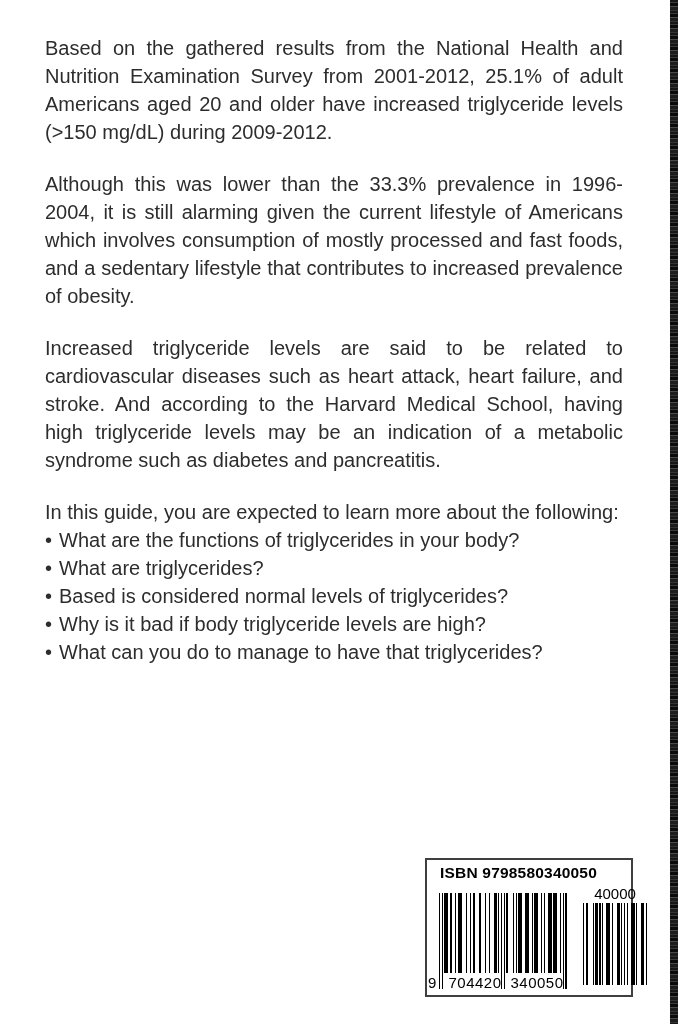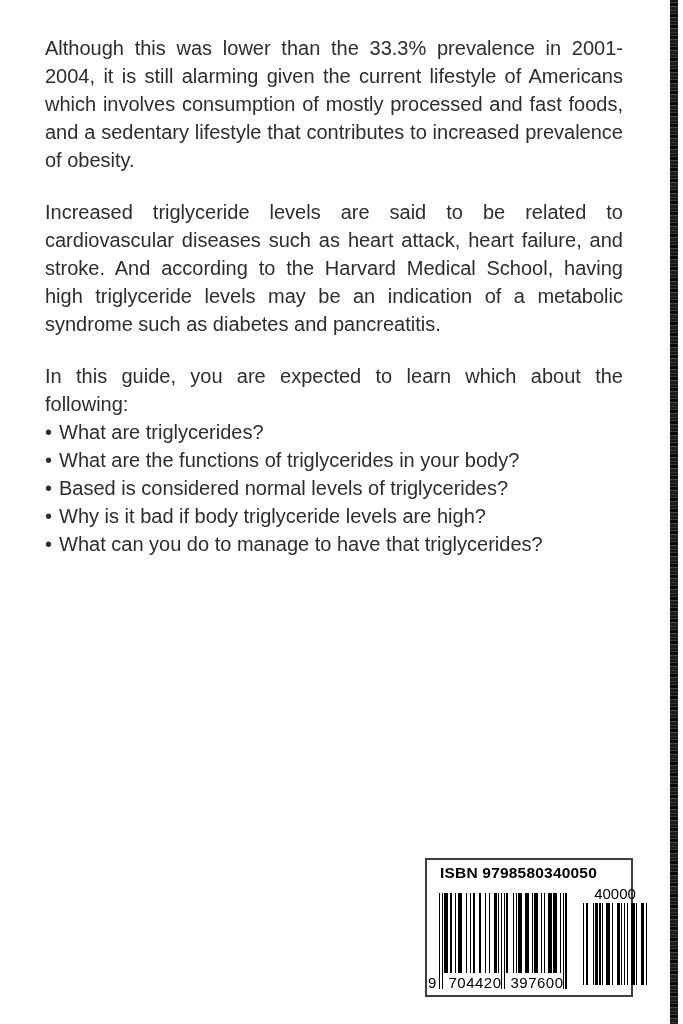--- a/index.html
+++ b/index.html
@@ -98,31 +98,32 @@
         #1d1d1d 7px, #1d1d1d 10px,
         #333333 10px, #333333 11px);
   }
 </style>
 </head>
 <body>
 
 <div class="page">
 
   <div class="content">
-    <p>Although this was lower than the 33.3% prevalence in 2001-2004, it is still alarming given the current lifestyle of Americans which involves consumption of mostly processed and fast foods, and a sedentary lifestyle that contributes to increased prevalence of obesity.</p>
+    <p>Based on the gathered results from the National Health and Nutrition Examination Survey from 2001-2012, 25.1% of adult Americans aged 20 and older have increased triglyceride levels (&gt;150 mg/dL) during 2009-2012.</p>
+    <p>Although this was lower than the 33.3% prevalence in 1996-2004, it is still alarming given the current lifestyle of Americans which involves consumption of mostly processed and fast foods, and a sedentary lifestyle that contributes to increased prevalence of obesity.</p>
     <p>Increased triglyceride levels are said to be related to cardiovascular diseases such as heart attack, heart failure, and stroke.  And according to the Harvard Medical School, having high triglyceride levels may be an indication of a metabolic syndrome such as diabetes and pancreatitis.</p>
 
     <div class="guide">
-      <p class="guide-intro">In this guide, you are expected to learn which about the following:</p>
+      <p class="guide-intro">In this guide, you are expected to learn more about the following:</p>
       <div class="bullet-list">
         <div class="bullet-item">
+          <span class="bullet">•</span><span>What are the functions of triglycerides in your body?</span>
+        </div>
+        <div class="bullet-item">
           <span class="bullet">•</span><span>What are triglycerides?</span>
-        </div>
-        <div class="bullet-item">
-          <span class="bullet">•</span><span>What are the functions of triglycerides in your body?</span>
         </div>
         <div class="bullet-item">
           <span class="bullet">•</span><span>Based is considered normal levels of triglycerides?</span>
         </div>
         <div class="bullet-item">
           <span class="bullet">•</span><span>Why is it bad if body triglyceride levels are high?</span>
         </div>
         <div class="bullet-item">
           <span class="bullet">•</span><span>What can you do to manage to have that triglycerides?</span>
         </div>
@@ -227,21 +228,21 @@
             <div style="width: 1.35789px; flex: 0 0 1.35789px; height: 80px; background: transparent;"></div>
             <div style="width: 1.35789px; flex: 0 0 1.35789px; height: 80px; background: rgb(0, 0, 0);"></div>
             <div style="width: 1.35789px; flex: 0 0 1.35789px; height: 80px; background: transparent;"></div>
             <div style="width: 1.35789px; flex: 0 0 1.35789px; height: 96px; background: rgb(0, 0, 0);"></div>
             <div style="width: 1.35789px; flex: 0 0 1.35789px; height: 80px; background: transparent;"></div>
             <div style="width: 1.35789px; flex: 0 0 1.35789px; height: 96px; background: rgb(0, 0, 0);"></div>
           </div>
         <div class="digits-row">
           <span class="lead-digit">9</span>
           <span class="group1">704420</span>
-          <span class="group2">397600</span>
+          <span class="group2">340050</span>
         </div>
       </div>
       <div class="supplement">
         <div class="supp-label">40000</div>
         <div class="bars supp-bars" id="supp-bars">
             <div style="width: 1.3617px; flex: 0 0 1.3617px; height: 82px; background: rgb(0, 0, 0);"></div>
             <div style="width: 1.3617px; flex: 0 0 1.3617px; height: 82px; background: transparent;"></div>
             <div style="width: 1.3617px; flex: 0 0 1.3617px; height: 82px; background: rgb(0, 0, 0);"></div>
             <div style="width: 1.3617px; flex: 0 0 1.3617px; height: 82px; background: rgb(0, 0, 0);"></div>
             <div style="width: 1.3617px; flex: 0 0 1.3617px; height: 82px; background: transparent;"></div>

